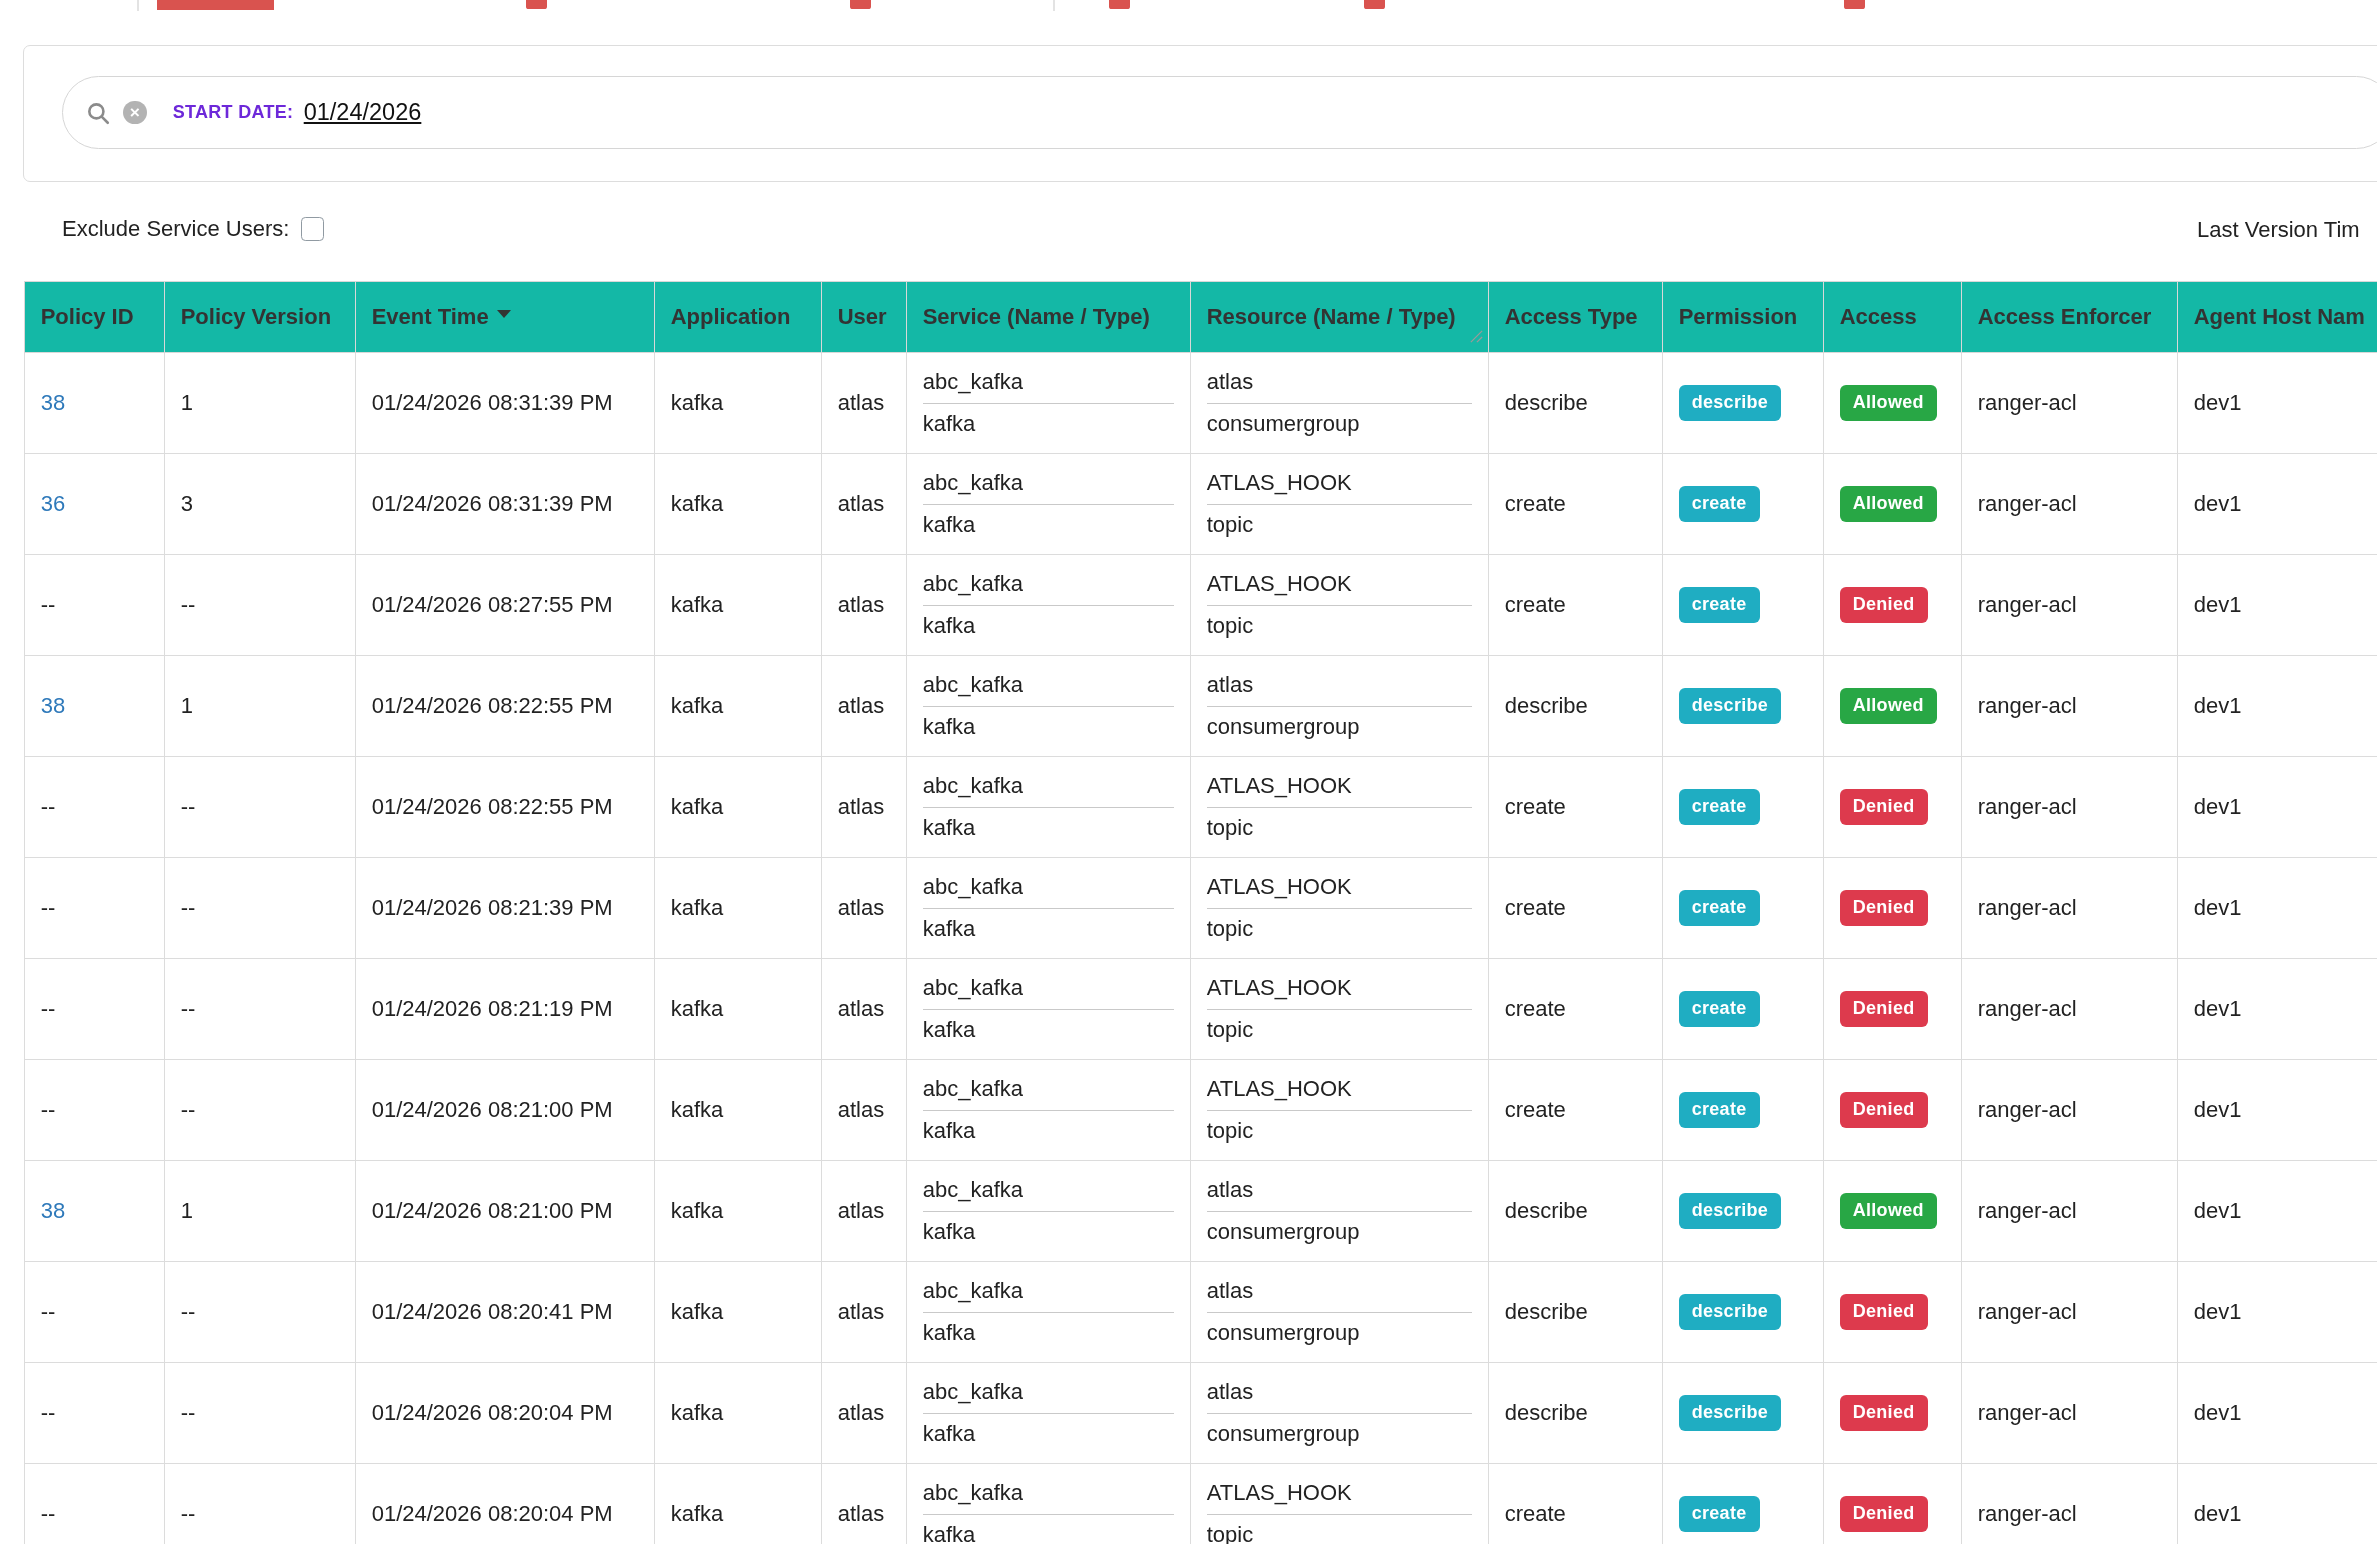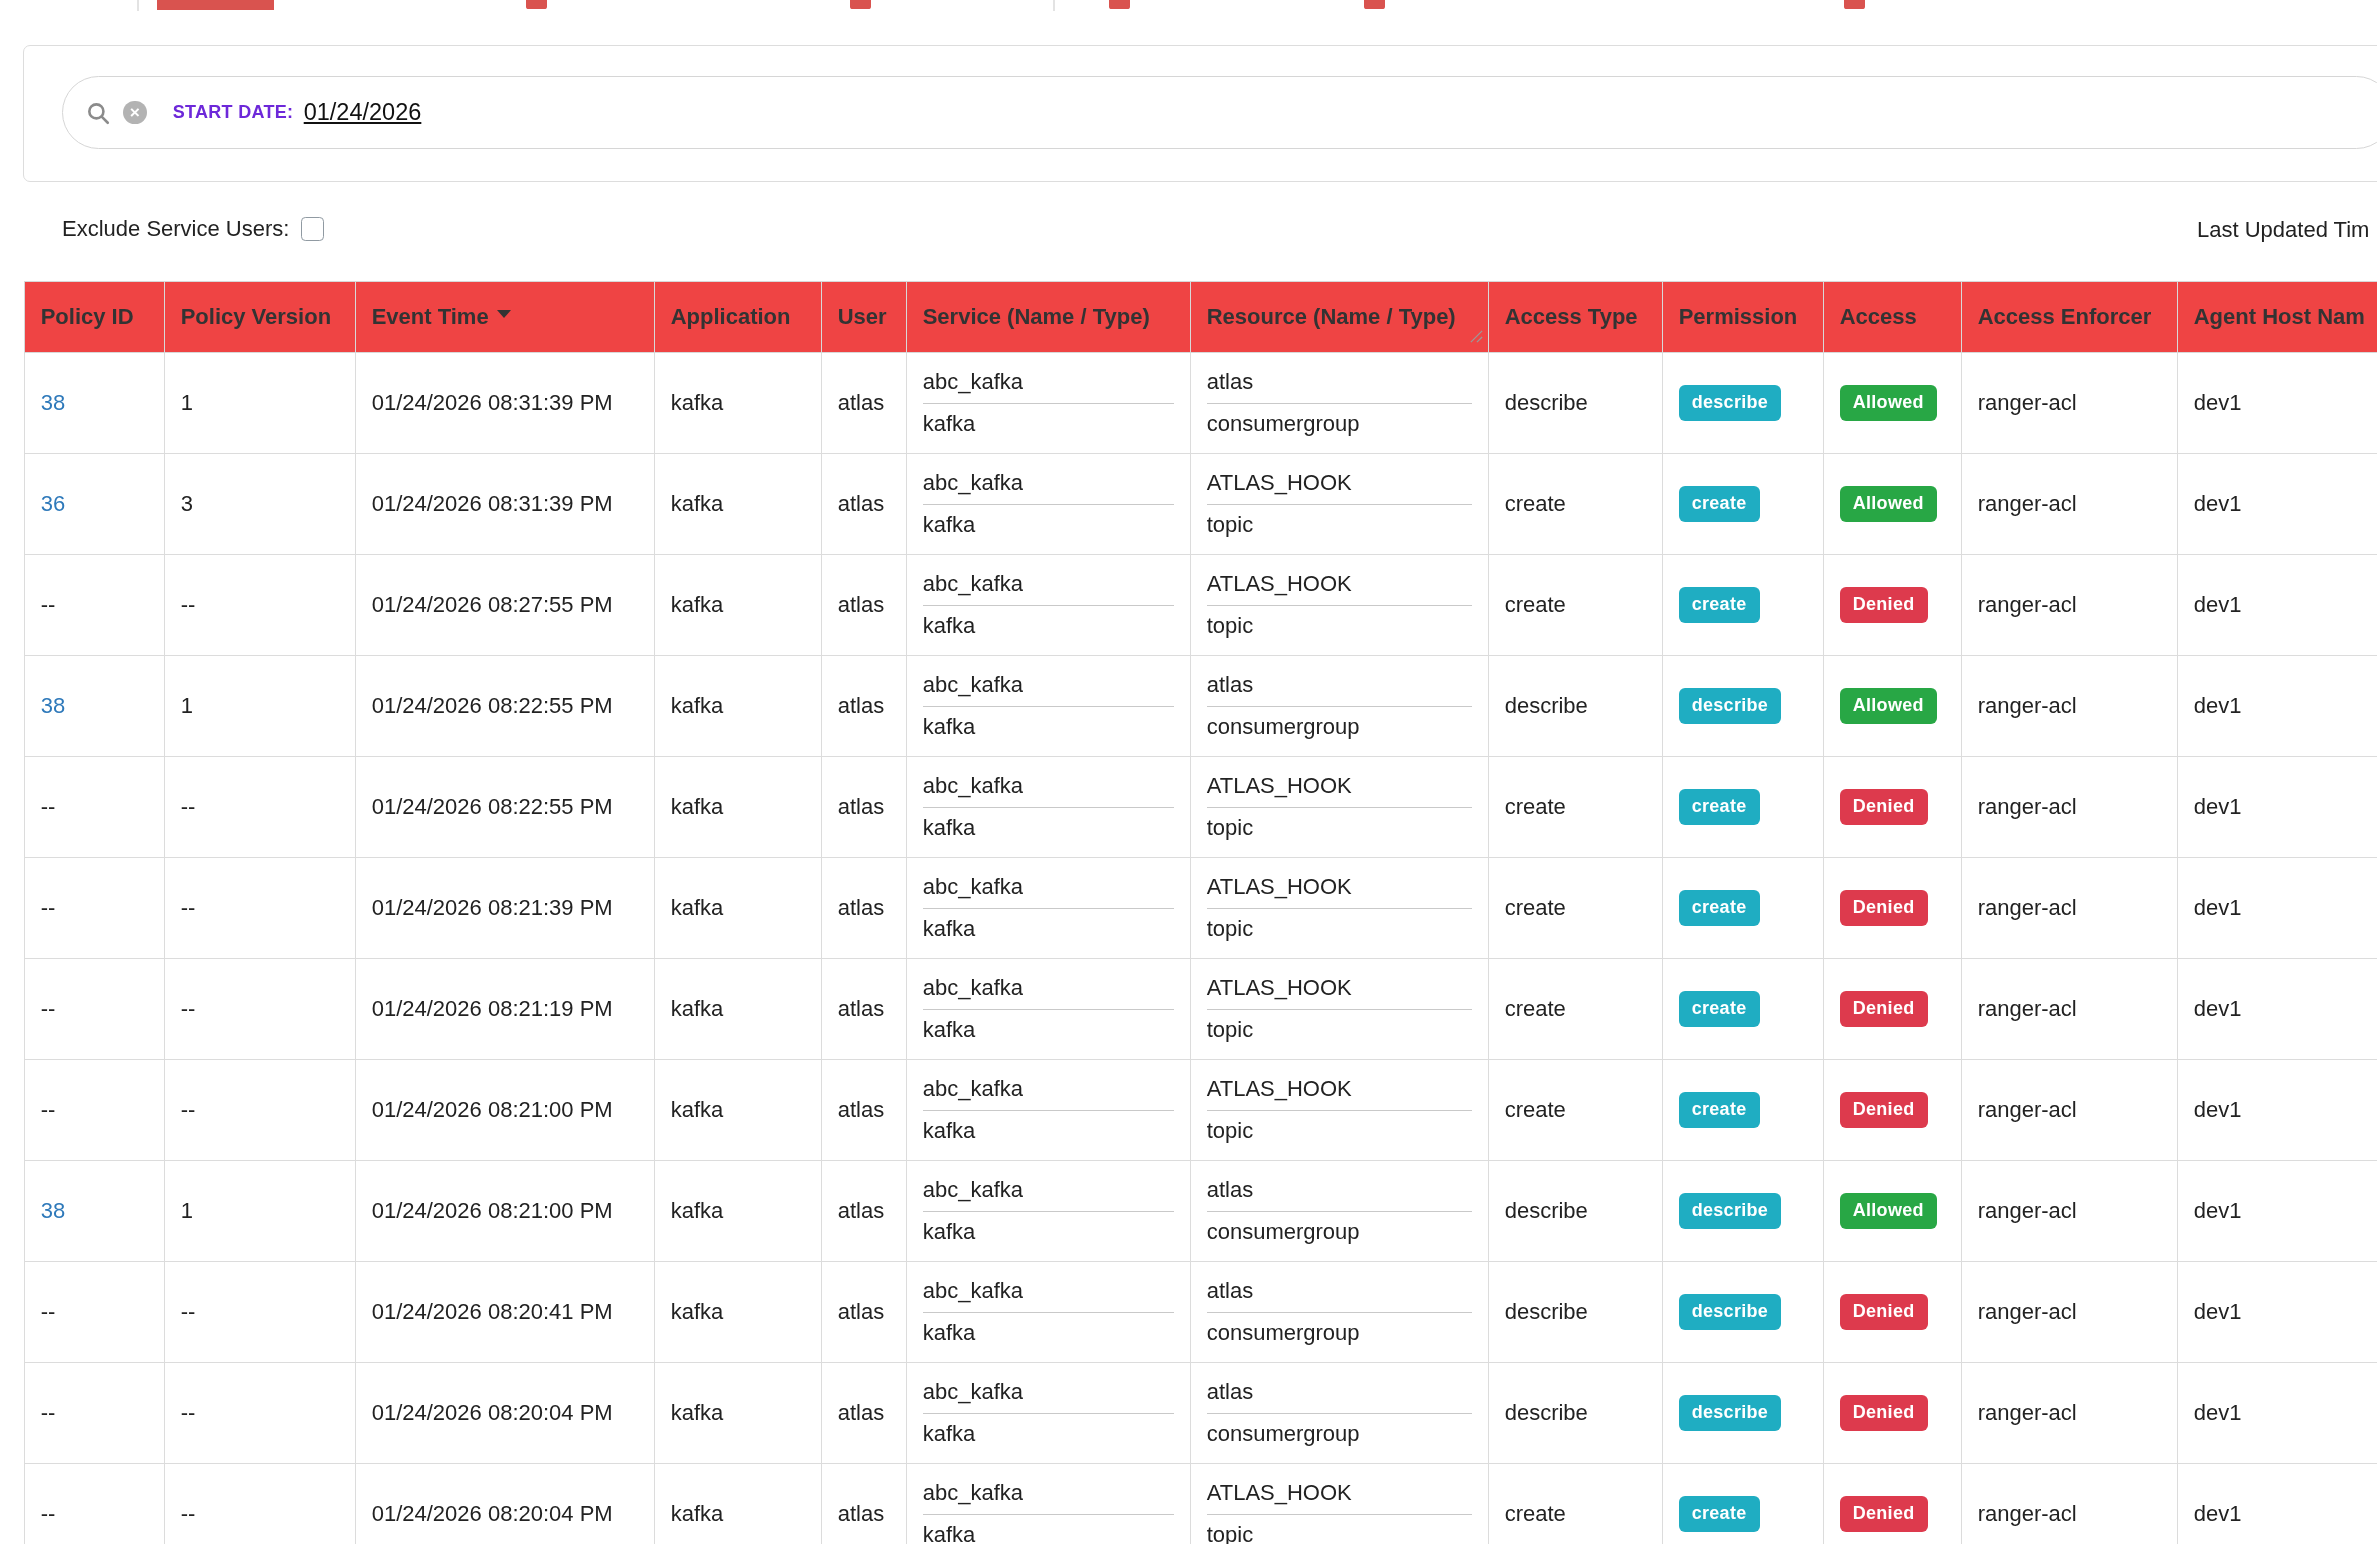--- a/index.html
+++ b/index.html
@@ -54,21 +54,21 @@
   }
   .last-updated { position: absolute; top: 217px; left: 2197px; font-size: 22px; white-space: nowrap; }
 
   
   table.audit {
     position: absolute; left: 24px; top: 281px;
     width: 2406px; border-collapse: collapse; table-layout: fixed;
     background: #fff;
   }
   th {
-    background: #ef4444; height: 71px;
+    background: #14b8a6; height: 71px;
     font-size: 22px; font-weight: 600; color: #333;
     text-align: left; padding: 0 15.7px;
     border: 0.9px solid #d8d8d8;
     position: relative; white-space: nowrap; overflow: hidden;
   }
   td {
     height: 101px; font-size: 22px; color: #222;
     padding: 0 15.7px; border: 0.9px solid #dcdcdc;
     vertical-align: middle; white-space: nowrap; overflow: hidden;
     background: #fff;
@@ -120,21 +120,21 @@
     <span class="clear-chip">×</span>
     <span class="filter-label">START DATE:</span>
     <span class="filter-value">01/24/2026</span>
   </div>
 </div>
 
 <div class="exclude-row">
   <span>Exclude Service Users:</span>
   <input type="checkbox" style="">
 </div>
-<div class="last-updated">Last Updated Tim</div>
+<div class="last-updated">Last Version Tim</div>
 
 <table class="audit">
   <colgroup>
     <col style="width:140px">
       <col style="width:191px">
       <col style="width:299px">
       <col style="width:167px">
     <col style="width:85px">
       <col style="width:284px">
       <col style="width:298px">

